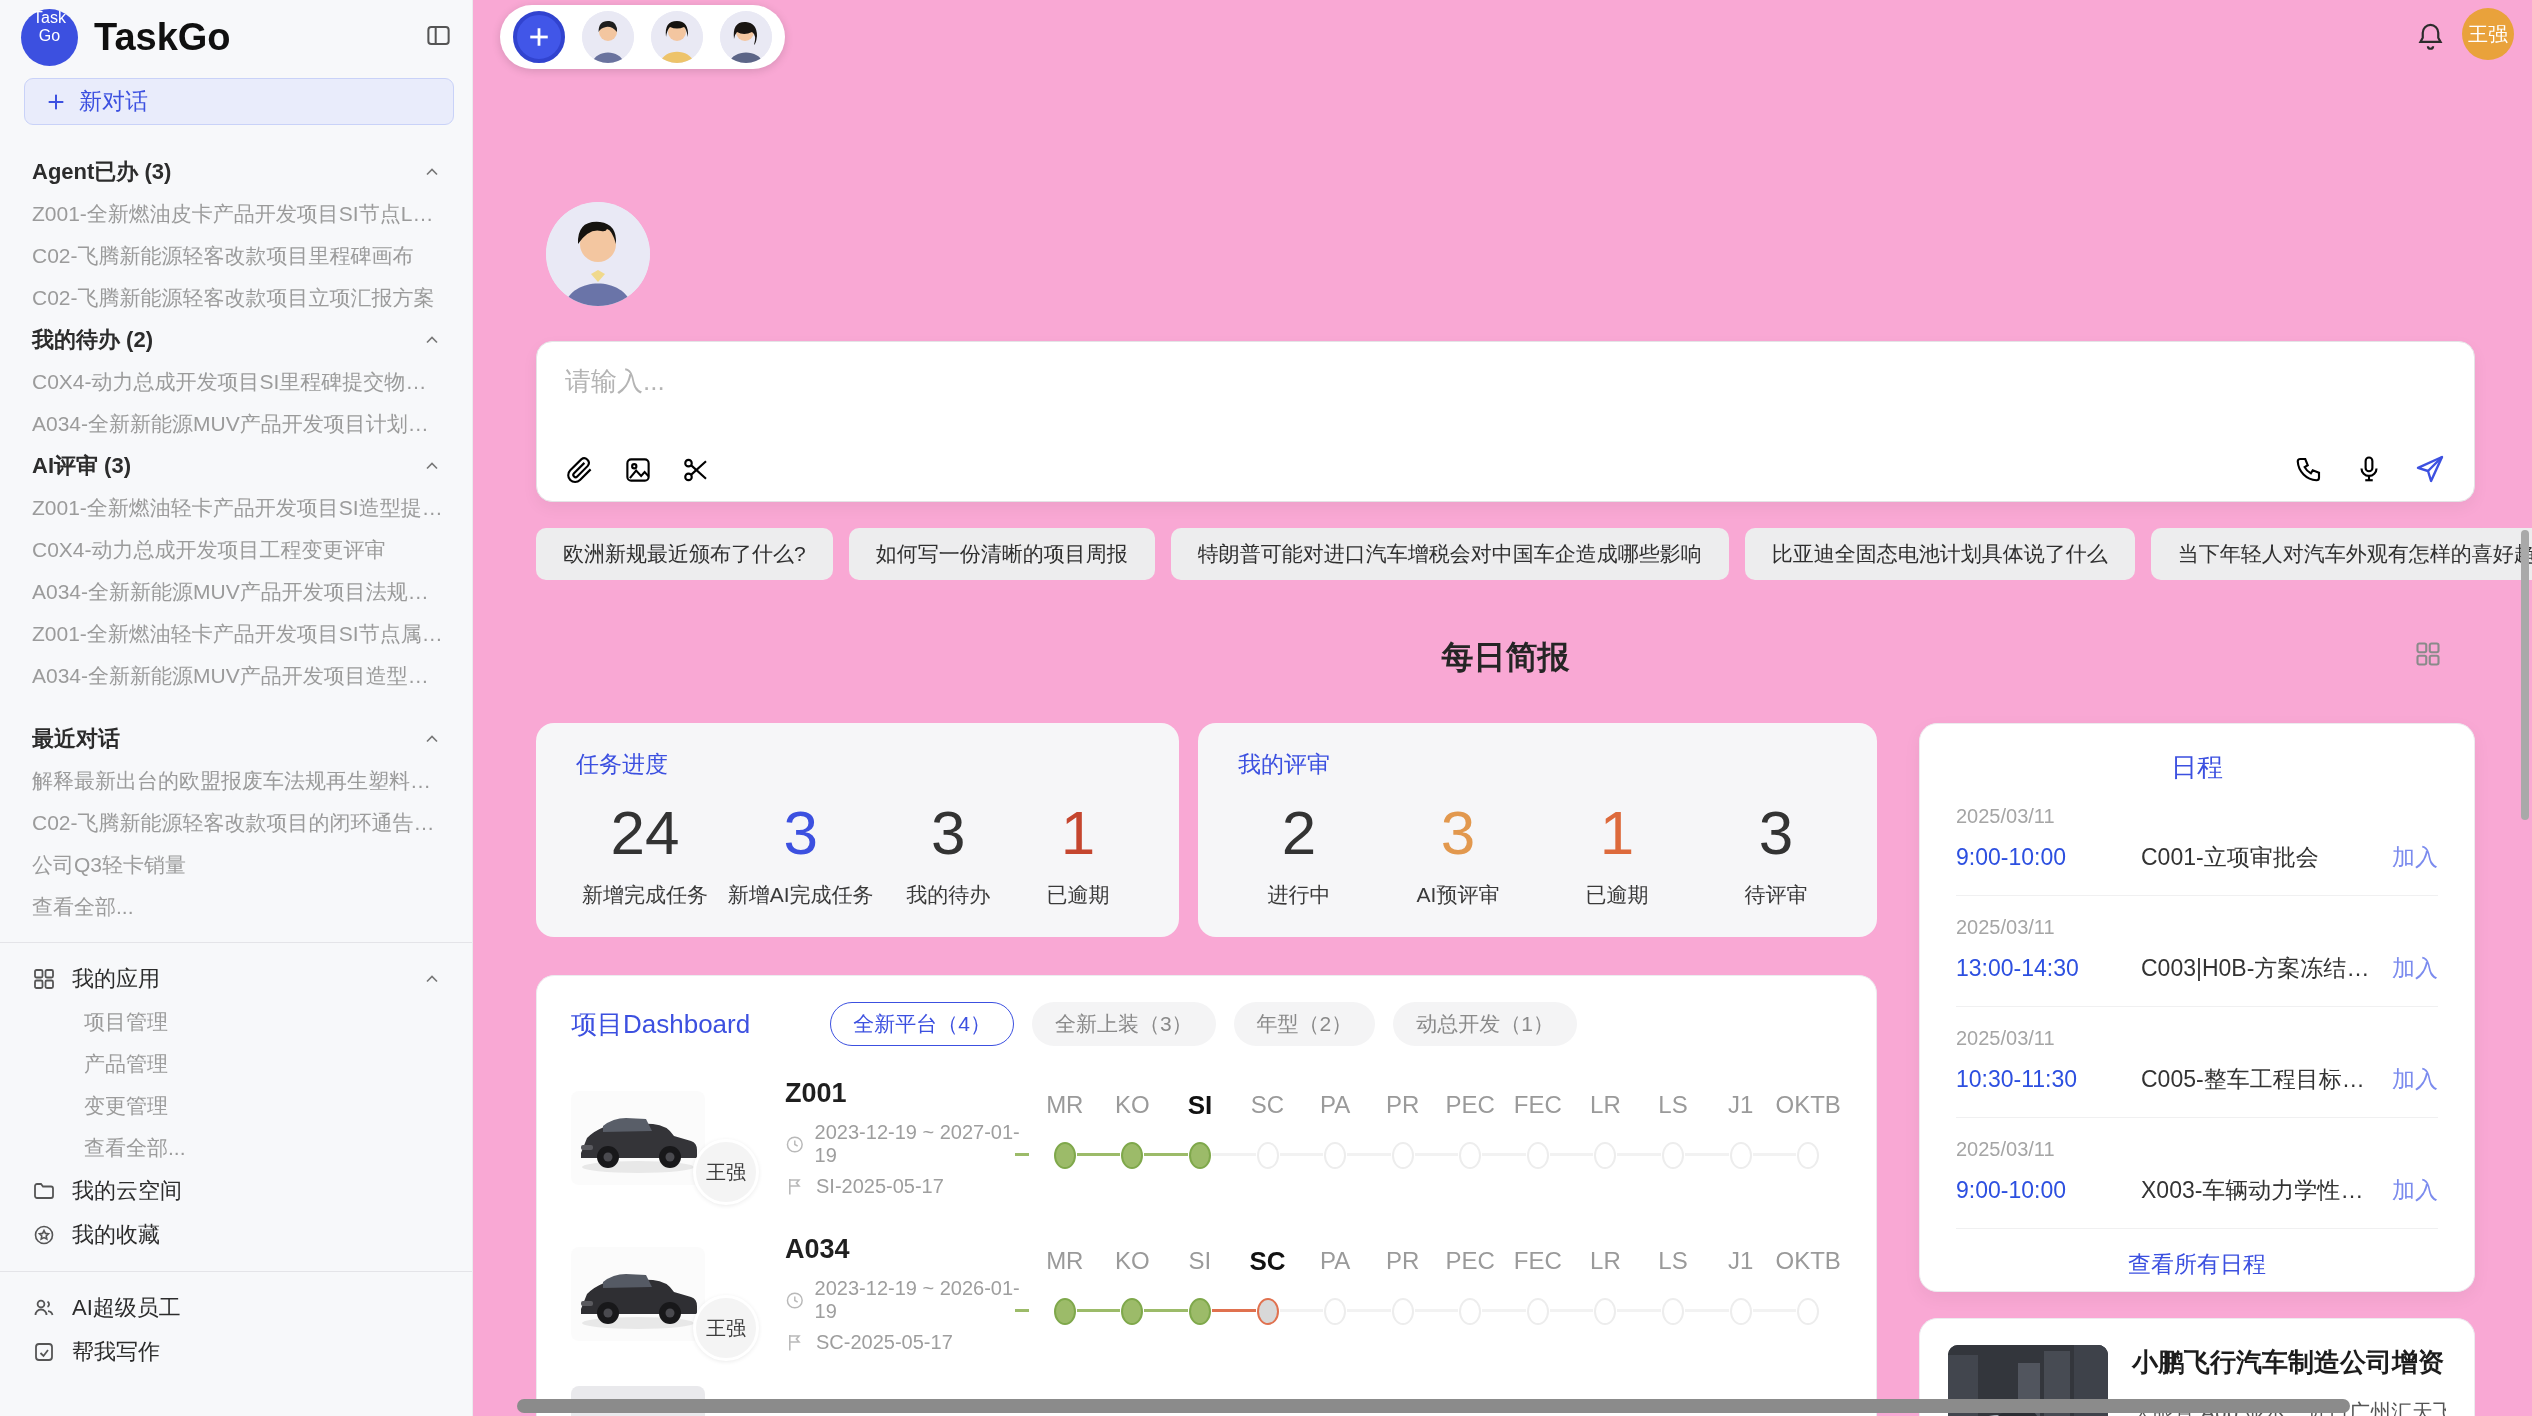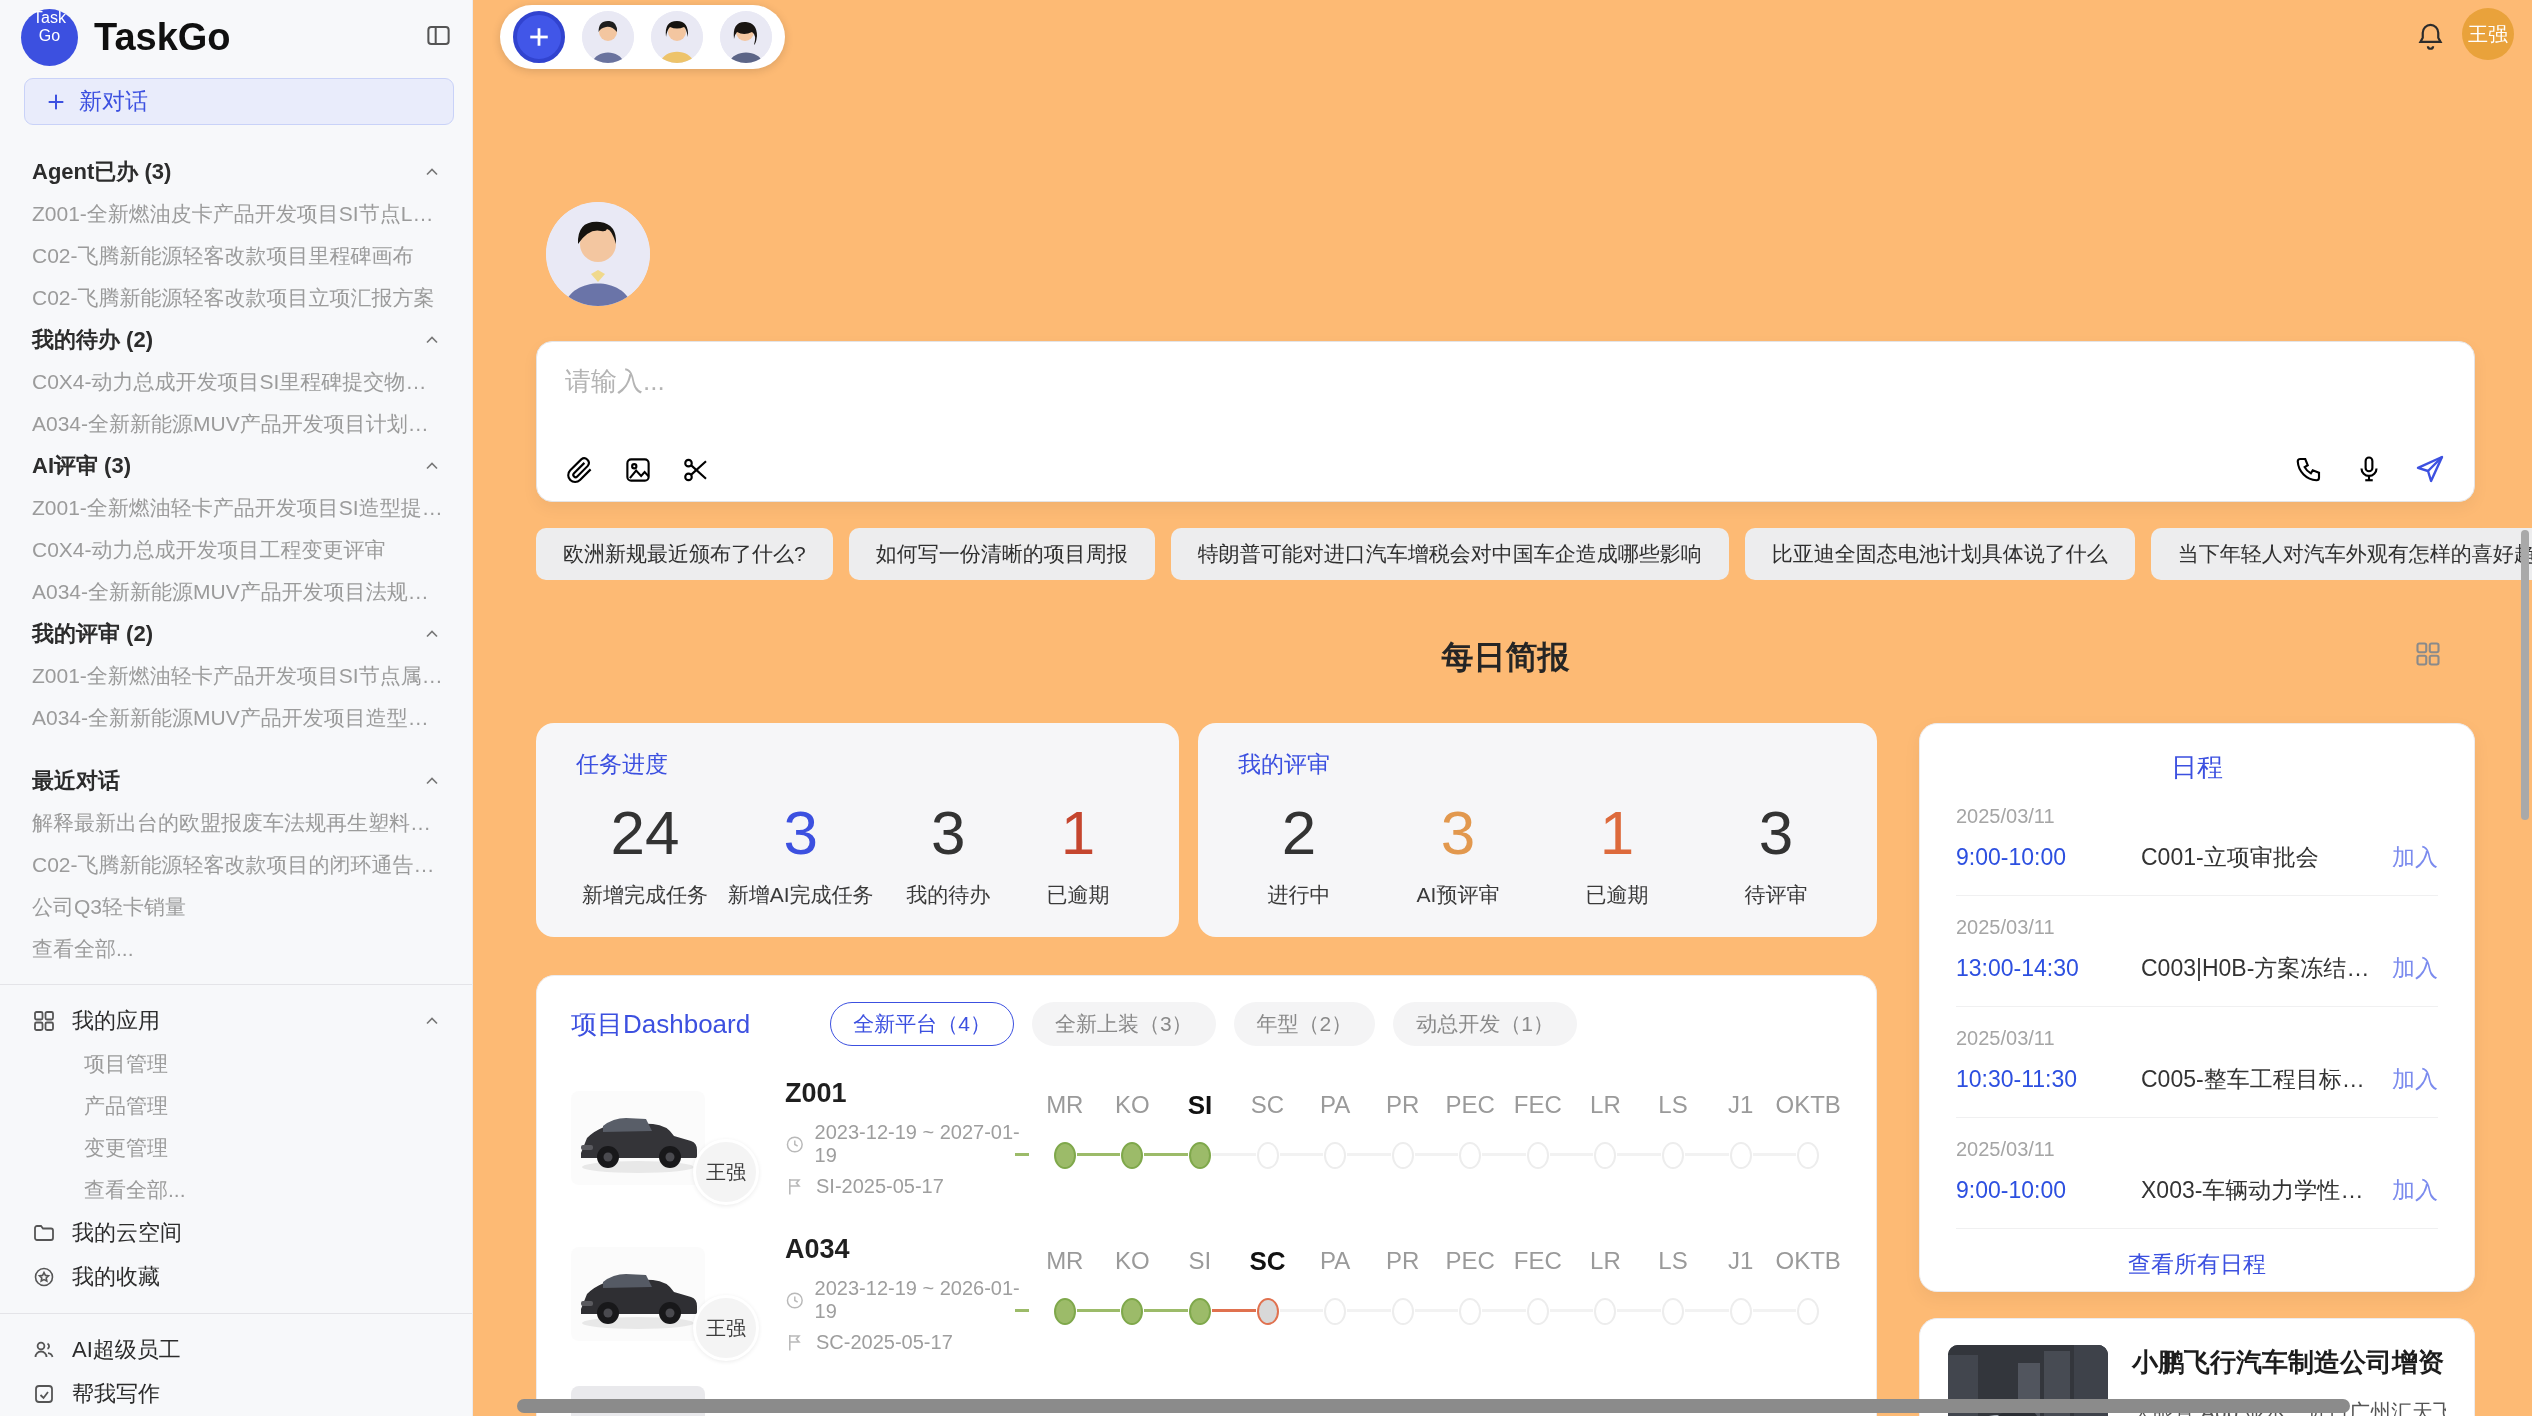--- a/index.html
+++ b/index.html
@@ -31,21 +31,21 @@
     color:var(--gray_text); white-space:nowrap; overflow:hidden; text-overflow:ellipsis; cursor:pointer; }
   .side-gap { height:21px; }
   .side-div { height:1px; background:#e4e4e8; margin:14px 0; }
   .icon-row { height:44px; display:flex; align-items:center; gap:16px; padding:0 30px 0 32px;
     font-size:22px; color:#2c2c2c; cursor:pointer; }
   .icon-row .chev { margin-left:auto; color:#777; }
   .icon-row .ric { color:#555; flex:none; }
   .sub-item { height:42px; line-height:42px; padding-left:84px; font-size:21px; color:var(--gray_text); cursor:pointer; }
 
   
-  .main { position:absolute; left:473px; top:0; right:0; bottom:0; background:#fdba74; }
+  .main { position:absolute; left:473px; top:0; right:0; bottom:0; background:#f9a8d4; }
 
   .quickbar { position:absolute; left:27px; top:5px; height:64px; border-radius:32px;
     background:#fff; box-shadow:0 2px 10px rgba(0,0,0,.14); display:flex; align-items:center;
     padding:0 13px; gap:17px; }
   .plus-circle { width:52px; height:52px; border-radius:50%; background:#4156e8;
     border:4px solid #3143cf; display:flex; align-items:center; justify-content:center; color:#fff; }
   .avatar-s { width:52px; height:52px; border-radius:50%; background:#e9e9f4; overflow:hidden; flex:none; }
 
   .bell-btn { position:absolute; right:86px; top:21px; color:#2c2c2c; }
   .user-avatar { position:absolute; right:18px; top:8px; width:52px; height:52px; border-radius:50%;
@@ -195,26 +195,20 @@
     <div class="sec-head">
       <span>AI评审 (3)</span>
       <svg class="chev" width="20" height="20" viewBox="0 0 24 24" fill="none" stroke="currentColor" stroke-width="2">
           <polyline points="6,15 12,9 18,15"></polyline>
         </svg>
     </div>
     <div class="side-item">Z001-全新燃油轻卡产品开发项目SI造型提交物评审</div>
     <div class="side-item">C0X4-动力总成开发项目工程变更评审</div>
     <div class="side-item">A034-全新新能源MUV产品开发项目法规符合性评审</div>
 
-    <div class="sec-head">
-      <span>我的评审 (2)</span>
-      <svg class="chev" width="20" height="20" viewBox="0 0 24 24" fill="none" stroke="currentColor" stroke-width="2">
-          <polyline points="6,15 12,9 18,15"></polyline>
-        </svg>
-    </div>
     <div class="side-item">Z001-全新燃油轻卡产品开发项目SI节点属性5D文件评审</div>
     <div class="side-item">A034-全新新能源MUV产品开发项目造型可行性评审</div>
 
     <div class="side-gap"></div>
 
     <div class="sec-head">
       <span>最近对话</span>
       <svg class="chev" width="20" height="20" viewBox="0 0 24 24" fill="none" stroke="currentColor" stroke-width="2">
           <polyline points="6,15 12,9 18,15"></polyline>
         </svg>

